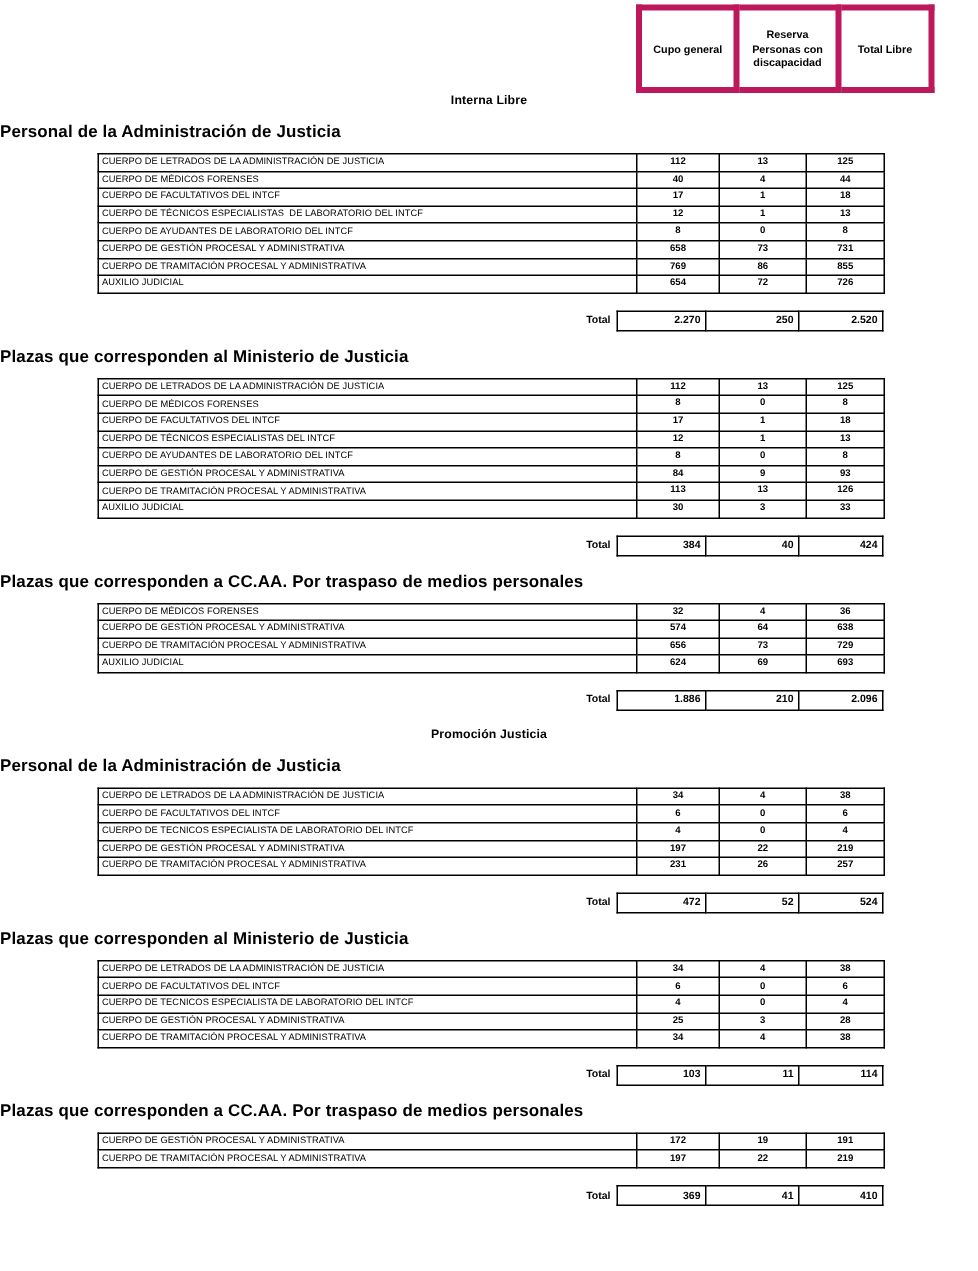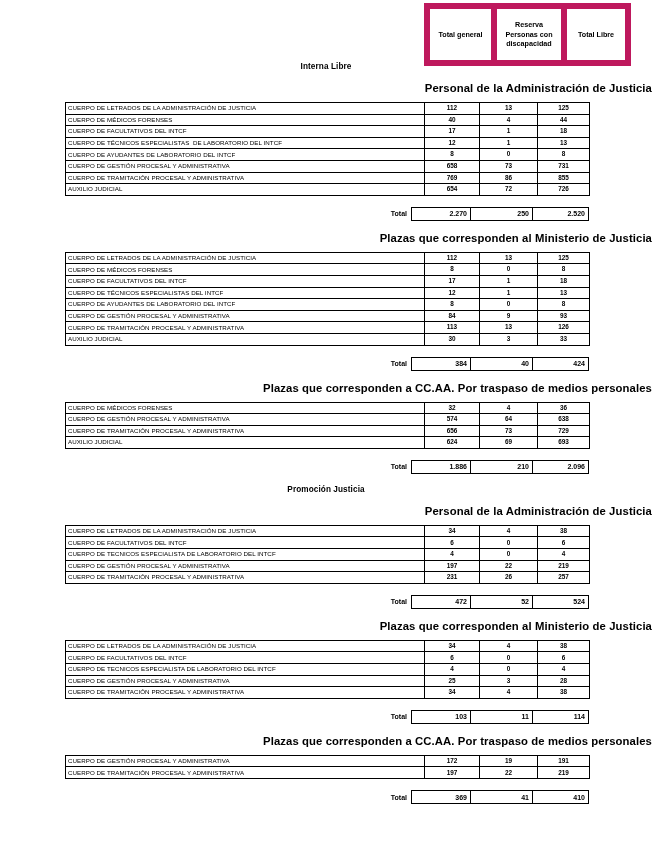--- a/index.html
+++ b/index.html
@@ -30,42 +30,42 @@
     left: 424px;
     top: 3px;
     width: 165px;
   }
   table.legend {
     border-collapse: collapse;
     table-layout: fixed;
     width: 165px;
   }
   table.legend td {
-    border: 6px solid #be185d;
+    border: 4px solid #be185d;
     height: 47px;
     vertical-align: middle;
     text-align: center;
     font-size: 7.2px;
     font-weight: bold;
     line-height: 1.35;
     padding: 2px 3px;
   }
   .lg-c1 { width: 55px; }
   .lg-c2 { width: 58px; }
   .lg-c3 { width: 52px; }
 
   
   .mode-heading {
     text-align: center;
     font-size: 8.2px;
     font-weight: bold;
     letter-spacing: .1px;
   }
   .section-heading {
-    text-align: right;
+    text-align: left;
     font-size: 11.3px;
     font-weight: bold;
     letter-spacing: .1px;
   }
 
   
   table.data {
     border-collapse: collapse;
     table-layout: fixed;
     width: 524px;
@@ -131,21 +131,21 @@
 </style>
 </head>
 <body>
 
 <div class="page">
 
   <div class="legend-wrap">
     <table class="legend">
       <tbody>
           <tr>
-        <td class="lg-c1">Total general</td>
+        <td class="lg-c1">Cupo general</td>
         <td class="lg-c2">Reserva Personas con discapacidad</td>
         <td class="lg-c3">Total Libre</td>
       </tr>
     </tbody>
       </table>
   </div>
 
   <div style="height:62px"></div>
 
   <div class="mode-heading">Interna Libre</div>

